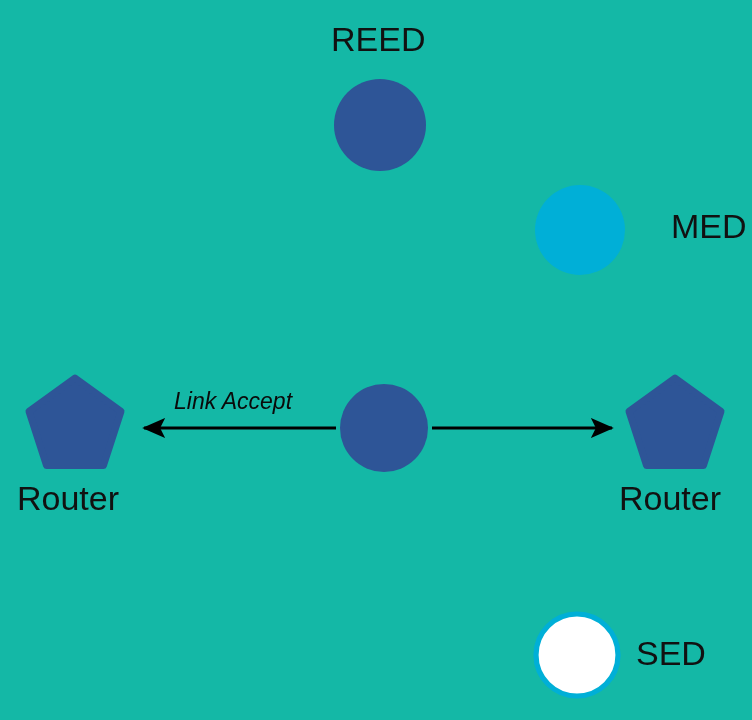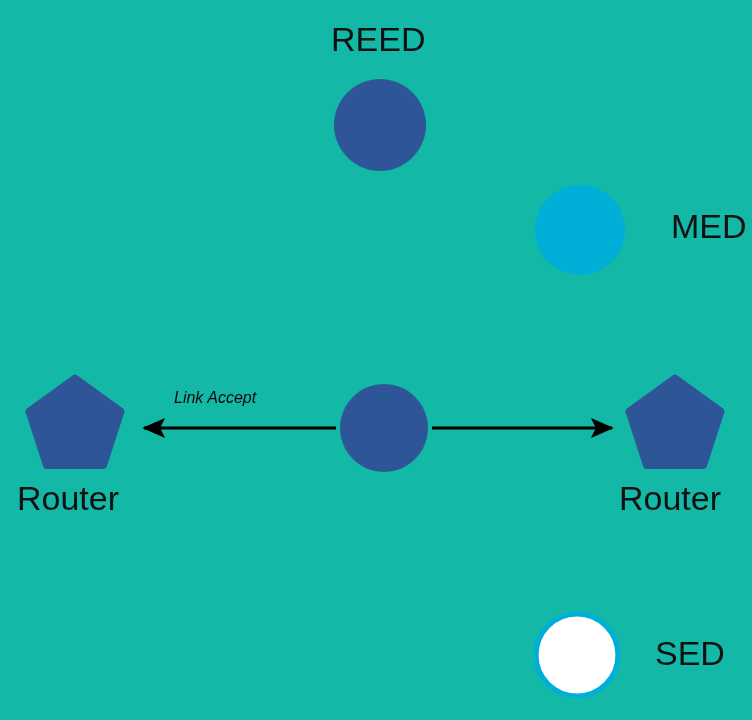--- a/index.html
+++ b/index.html
@@ -35,32 +35,32 @@
     font-size: 34px;
     font-weight: 400;
     line-height: 1;
     white-space: nowrap;
     letter-spacing: 0px;
   }
   .edge-label {
     position: absolute;
     color: #0a0a0a;
     font-family: "Liberation Sans", sans-serif;
-    font-size: 16px;
+    font-size: 23px;
     font-style: italic;
     font-weight: 400;
     line-height: 1;
     white-space: nowrap;
   }
   
   #label-reed   { left: 331px; top: 22px;  }
   #label-med    { left: 671px; top: 209px; }
   #label-router-left  { left: 17px;  top: 481px; }
   #label-router-right { left: 619px; top: 481px; }
-  #label-sed    { left: 636px; top: 636px; margin-left: 19px; }
+  #label-sed    { left: 636px; top: 636px; }
   #label-link-accept  { left: 174px; top: 390px; }
 </style>
 </head>
 <body>
 
 <div id="diagram-canvas">
 
   <svg id="topology-svg" viewBox="0 0 752 720" xmlns="http://www.w3.org/2000/svg">
 
     <defs>

